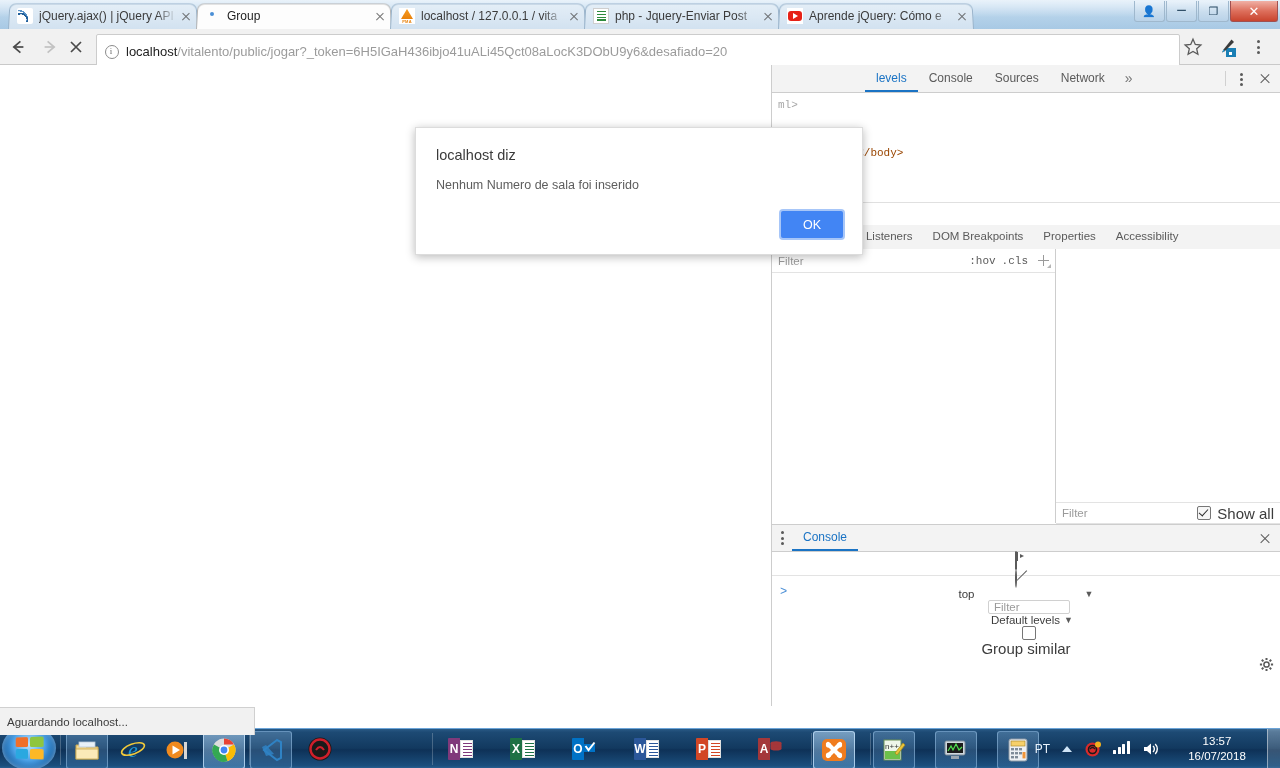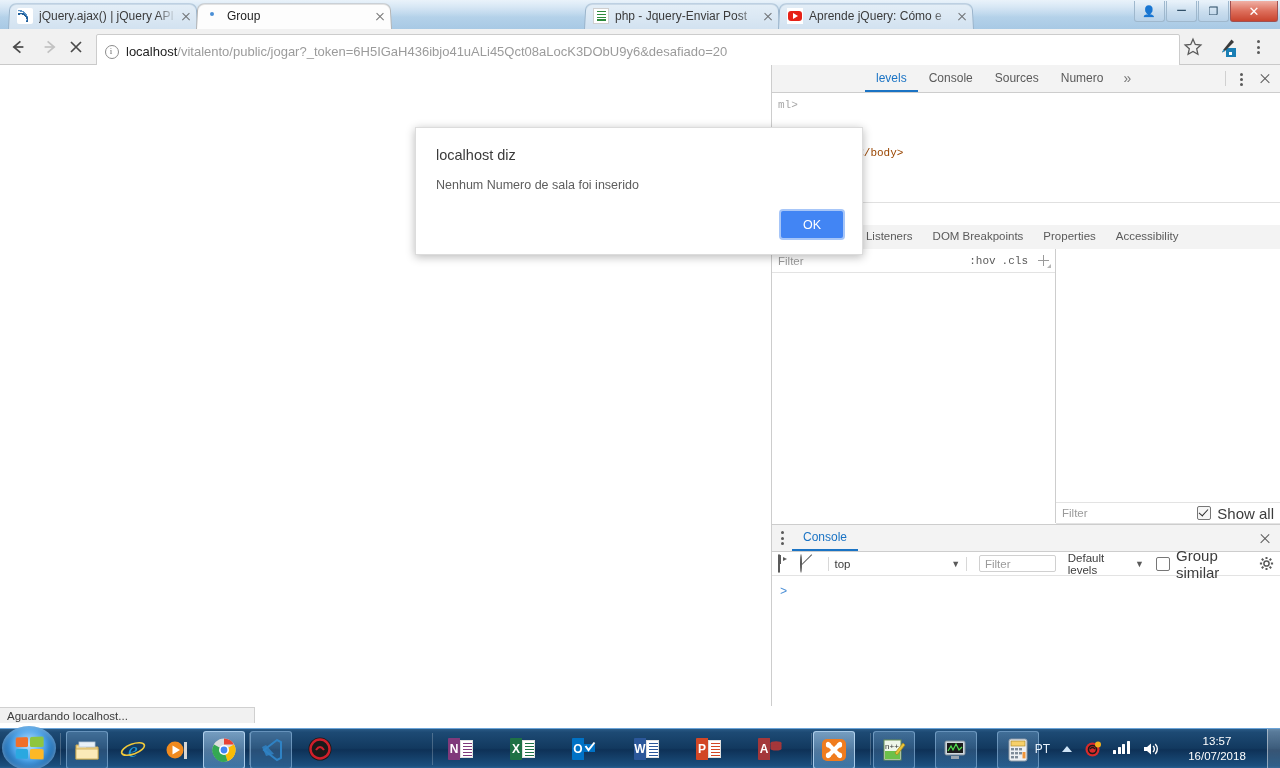--- a/index.html
+++ b/index.html
@@ -243,21 +243,21 @@
     height:26px;background:#f3f3f3;border-bottom:1px solid #cdcdcd;
     display:flex;align-items:stretch;
   }
   .drawer-kebab{width:20px;display:flex;align-items:center;justify-content:center;position:relative;}
   .drawer-kebab i{position:absolute;left:9px;width:3px;height:3px;border-radius:50%;background:#5a5a5a;}
   .drawer-kebab i:nth-child(1){top:6px;}
   .drawer-kebab i:nth-child(2){top:11.5px;}
   .drawer-kebab i:nth-child(3){top:17px;}
   #console-toolbar{
     height:24px;border-bottom:1px solid #e3e3e3;display:flex;align-items:center;
-    padding:0 6px;box-sizing:border-box;
+    padding:0 6px;box-sizing:border-box;flex-direction:column;
   }
   .ct-btn{width:18px;height:18px;position:relative;margin-right:5px;}
   .exec-ico{width:13px;height:11px;border:1.3px solid #5a5a5a;border-radius:1px;position:relative;}
   .exec-ico:before{content:"";position:absolute;left:1px;top:0;width:1.3px;height:9px;background:#5a5a5a;}
   .exec-ico:after{content:"";position:absolute;left:4px;top:2.3px;width:0;height:0;
     border-left:4px solid #5a5a5a;border-top:2.5px solid transparent;border-bottom:2.5px solid transparent;}
   .ban-ico{width:13px;height:13px;border:1.4px solid #5a5a5a;border-radius:50%;position:relative;}
   .ban-ico:after{content:"";position:absolute;left:-1px;top:4.8px;width:14px;height:1.4px;
     background:#5a5a5a;transform:rotate(-45deg);}
   .vsep{width:1px;height:14px;background:#d8d8d8;margin:0 6px;}
@@ -287,21 +287,21 @@
   #dlg-ok{
     position:absolute;right:19px;top:83px;width:62px;height:27px;
     background:#4285f4;color:#fff;border:none;border-radius:2px;
     font-size:12.5px;font-family:"Liberation Sans",sans-serif;
     box-shadow:0 0 0 2px #a7c6f8;
     display:flex;align-items:center;justify-content:center;
   }
 
   
   #status-bubble{
-    position:absolute;left:0;top:707px;width:255px;height:16px;
+    position:absolute;left:0;top:707px;width:255px;height:28px;
     background:#f1f1f1;border:1px solid #d0d0d0;border-left:none;border-bottom:none;
     display:flex;align-items:center;padding-left:7px;box-sizing:border-box;
     font-size:11.5px;color:#3c3c3c;z-index:60;
   }
 
   
   #taskbar{
     position:absolute;left:0;top:728px;width:1280px;height:40px;
     background:linear-gradient(180deg,#2a5a86 0%,#1d4a74 8%,#12395f 48%,#0e3157 52%,#1b4f7d 92%,#2d6699 100%);
     border-top:1px solid #6ba4d8;
@@ -382,20 +382,30 @@
 
     <div class="tab active" style="left:196px;width:196px;">
       <div class="tab-shape"></div>
       <div class="tab-inner">
         <span class="favicon fav-loading"></span>
         <span class="tab-title">Group</span>
         <span class="tab-close"></span>
       </div>
     </div>
 
+    <div class="tab" style="left:390px;width:196px;">
+      <div class="tab-shape"></div>
+      <div class="tab-inner">
+        <span class="favicon fav-pma">
+            <span class="pma-label">PMA</span>
+          </span>
+        <span class="tab-title">localhost / 127.0.0.1 / vita</span>
+        <span class="tab-close"></span>
+      </div>
+    </div>
 
     <div class="tab" style="left:584px;width:196px;">
       <div class="tab-shape"></div>
       <div class="tab-inner">
         <span class="favicon fav-php"></span>
         <span class="tab-title">php - Jquery-Enviar Post</span>
         <span class="tab-close"></span>
       </div>
     </div>
 
@@ -474,21 +484,21 @@
 
   <div id="content">
 
     <div id="devtools">
 
       <div id="dt-tabbar">
         <div style="width:93px;"></div>
         <div class="dt-tab active">levels</div>
         <div class="dt-tab">Console</div>
         <div class="dt-tab">Sources</div>
-        <div class="dt-tab">Numero</div>
+        <div class="dt-tab">Network</div>
         <div class="dt-tab more">»</div>
         <div class="dt-right">
           <div class="dt-sep"></div>
           <div class="dt-kebab">
               <i></i>
               <i></i>
               <i></i>
             </div>
           <div class="dt-x"></div>
         </div>

